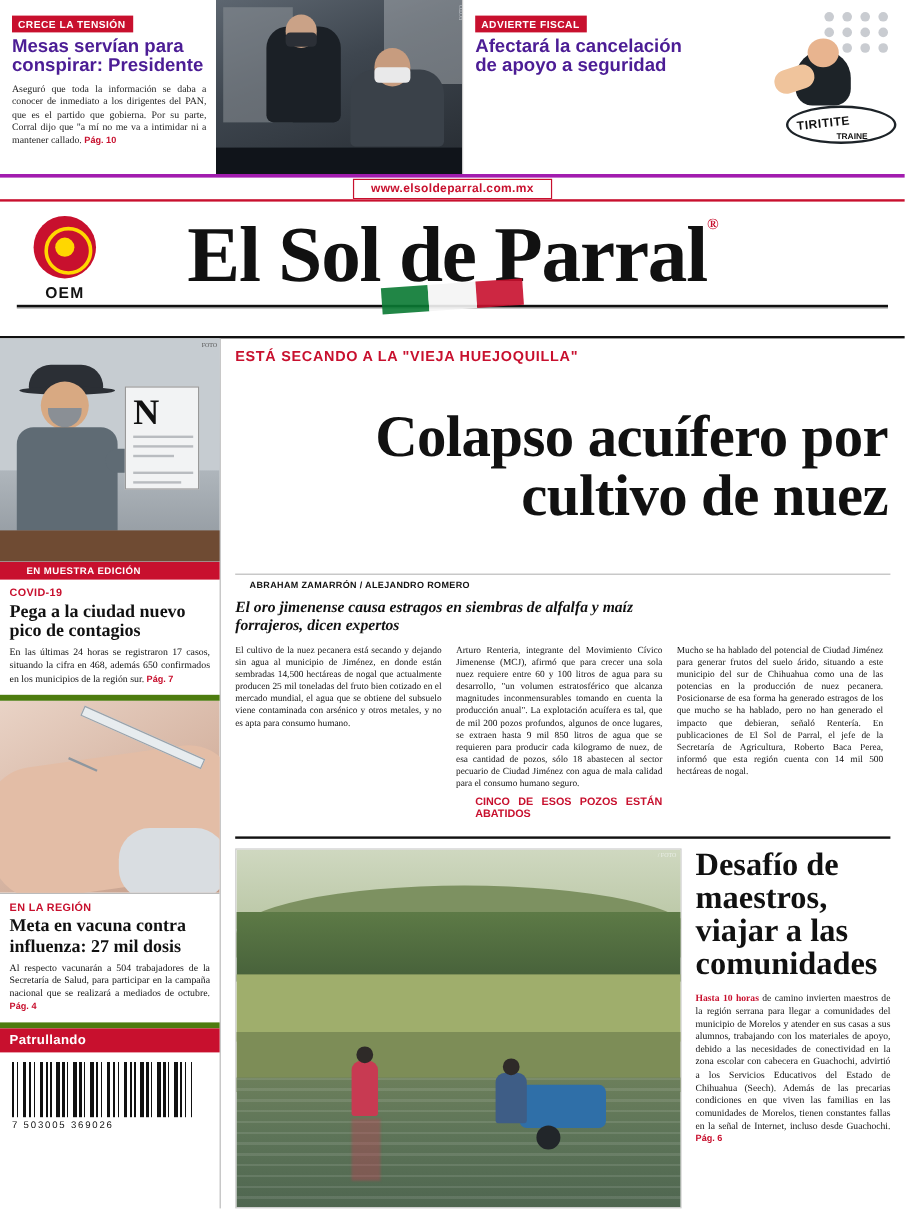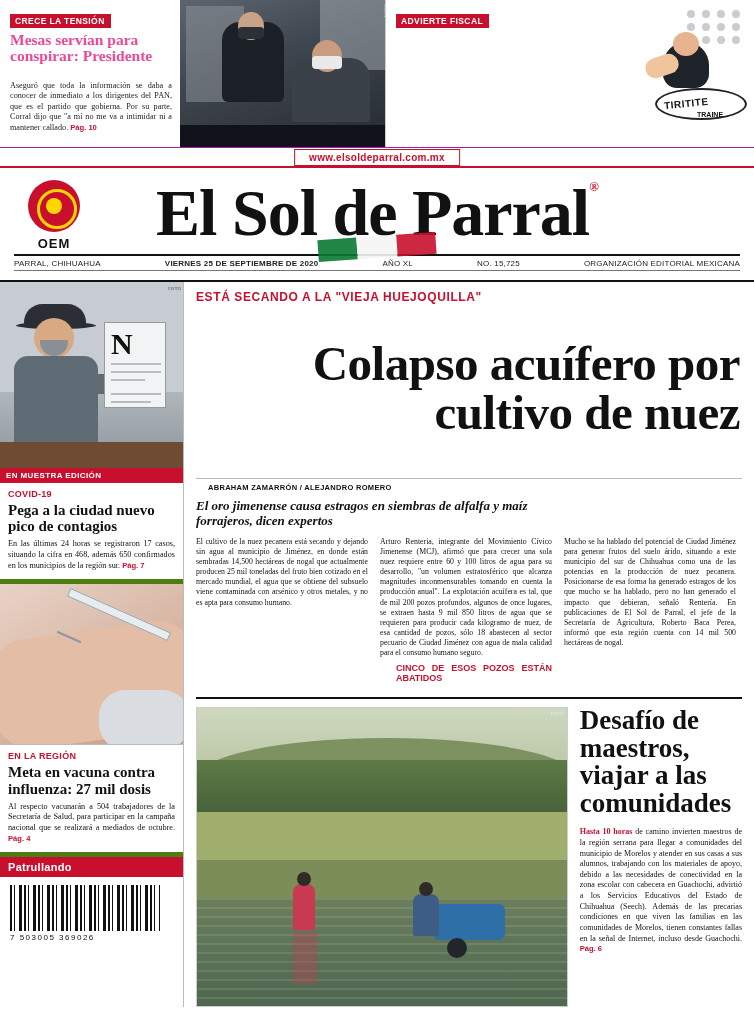--- a/index.html
+++ b/index.html
@@ -8,35 +8,35 @@
     width: 754px; height: 1024px;
     background: #ffffff;
     font-family: "Liberation Serif", serif;
     color: #111;
     overflow: hidden;
     position: relative;
   }
   .page { width:754px; height:1024px; position:relative; background:#fff; }
 
   
-  .topstrip { display:flex; width:754px; height:148px; border-bottom:1px solid #a21caf; }
+  .topstrip { display:flex; width:754px; height:148px; border-bottom:3px solid #a21caf; }
   .ts-col { position:relative; }
   .ts-left { width:180px; padding:10px 8px 4px 10px; }
   .ts-mid  { width:205px; position:relative; overflow:hidden; background:#2a2f36; }
   .ts-right{ width:200px; padding:10px 8px 4px 10px; border-left:1px solid #ccc; }
   .ts-far  { width:169px; position:relative; overflow:hidden; }
 
   .kicker {
     display:inline-block; background:#c8102e; color:#fff;
     font-family:"Liberation Sans", sans-serif; font-weight:bold;
     font-size:8.5px; letter-spacing:.4px; padding:2px 6px 2px 5px; margin-bottom:4px;
   }
   .ts-head {
-    font-family:Liberation Serif, serif; font-weight:bold;
-    font-size:15.5px; line-height:1.05; margin:0 0 16px 0; color:#ec4899;
+    font-family:Liberation Sans, sans-serif; font-weight:bold;
+    font-size:15.5px; line-height:1.05; margin:0 0 6px 0; color:#4c1d95;
   }
   .ts-body {
     font-size:8.2px; line-height:1.28; text-align:justify; color:#222;
     font-family:"Liberation Serif", serif;
   }
   .pag { color:#c8102e; font-weight:bold; font-size:7.6px; font-family:"Liberation Sans",sans-serif; }
   .ts-mid .bg { position:absolute; inset:0; background:linear-gradient(160deg,#5d6670 0%,#3e464f 40%,#262b31 100%); }
   .ts-mid .pane { position:absolute; left:6px; top:6px; width:58px; height:96px; background:#8d9298; opacity:.55; }
   .ts-mid .pane2 { position:absolute; left:140px; top:0px; width:65px; height:70px; background:#b9bdc2; opacity:.45; }
   .ts-mid .man1 { position:absolute; left:42px; top:22px; width:62px; height:80px; background:#1b2026; border-radius:18px 18px 6px 6px; }
@@ -114,21 +114,21 @@
   .lphoto .body { position:absolute; left:14px; top:74px; width:84px; height:86px; background:#5f6b74; border-radius:14px 14px 0 0; }
   .lphoto .arm { position:absolute; left:88px; top:92px; width:58px; height:20px; background:#5f6b74; border-radius:10px; }
   .lphoto .mag { position:absolute; left:104px; top:40px; width:62px; height:86px; background:#f2f3f4; border:1px solid #999; }
   .lphoto .mag .N { position:absolute; left:6px; top:4px; font-family:"Liberation Serif",serif; font-weight:bold; font-size:30px; color:#111; }
   .lphoto .mag .ln { position:absolute; left:6px; width:50px; height:2px; background:#b9bcc0; }
   .lphoto .table { position:absolute; left:0; bottom:0; width:184px; height:26px; background:#6f4b33; }
   .lphoto .cred { position:absolute; right:2px; top:4px; font-size:5px; color:#555; }
 
   .lbar {
     background:#c8102e; color:#fff; font-family:"Liberation Sans", sans-serif;
-    font-weight:bold; font-size:8px; padding:3px 6px; letter-spacing:.4px;
+    font-weight:bold; font-size:8px; padding:3px 22px; letter-spacing:.4px;
   }
   .lblock { padding:6px 8px 8px 8px; border-bottom:5px solid #4d7c0f; }
   .lkick { font-family:"Liberation Sans",sans-serif; font-weight:bold; font-size:9px; color:#c8102e; letter-spacing:.3px; margin-bottom:3px; }
   .lhead { font-family:"Liberation Serif",serif; font-weight:bold; font-size:15px; line-height:1.08; margin:0 0 5px 0; }
   .lbody { font-size:8.2px; line-height:1.3; text-align:justify; }
 
   .lphoto2 { position:relative; height:160px; overflow:hidden; }
   .lphoto2 .bg { position:absolute; inset:0; background:linear-gradient(150deg,#e9d3c6 0%,#d6b5a3 55%,#c49c88 100%); }
   .lphoto2 .arm2 { position:absolute; left:-10px; top:46px; width:210px; height:110px; background:#e3bda6; border-radius:40px; transform:rotate(-8deg); }
   .lphoto2 .syr { position:absolute; left:64px; top:26px; width:110px; height:9px; background:#e7ecef; border:1px solid #9aa3ab; transform:rotate(24deg); }
@@ -215,20 +215,21 @@
         <div class="mask1"></div>
       <div class="man2"></div>
         <div class="head2"></div>
         <div class="mask2"></div>
       <div class="desk"></div>
       <div class="credit">FOTO</div>
     </div>
 
     <div class="ts-col ts-right">
       <div class="kicker">ADVIERTE FISCAL</div>
+      <h2 class="ts-head">Afectará la cancelación de apoyo a seguridad</h2>
     </div>
 
     <div class="ts-col ts-far">
       <div class="cart-bg"></div>
       <div class="dots">
         <i></i>
           <i></i>
           <i></i>
           <i></i>
           <i></i>
@@ -263,27 +264,20 @@
     <div class="logo">
       <span>El Sol de Parral</span><span class="reg">®</span>
       <div class="flag">
           <i class="g"></i>
           <i class="w"></i>
           <i class="r"></i>
         </div>
     </div>
 
     <div class="mh-rule"></div>
-    <div class="mh-meta">
-      <span>PARRAL, CHIHUAHUA</span>
-      <b>VIERNES 25 DE SEPTIEMBRE DE 2020</b>
-      <span>AÑO XL</span>
-      <span>NO. 15,725</span>
-      <span>ORGANIZACIÓN EDITORIAL MEXICANA</span>
-    </div>
     <div class="mh-rule2"></div>
   </div>
 
   <div class="main">
 
     <div class="left-col">
 
       <div class="lphoto">
         <div class="bg"></div>
           <div class="wall"></div>

